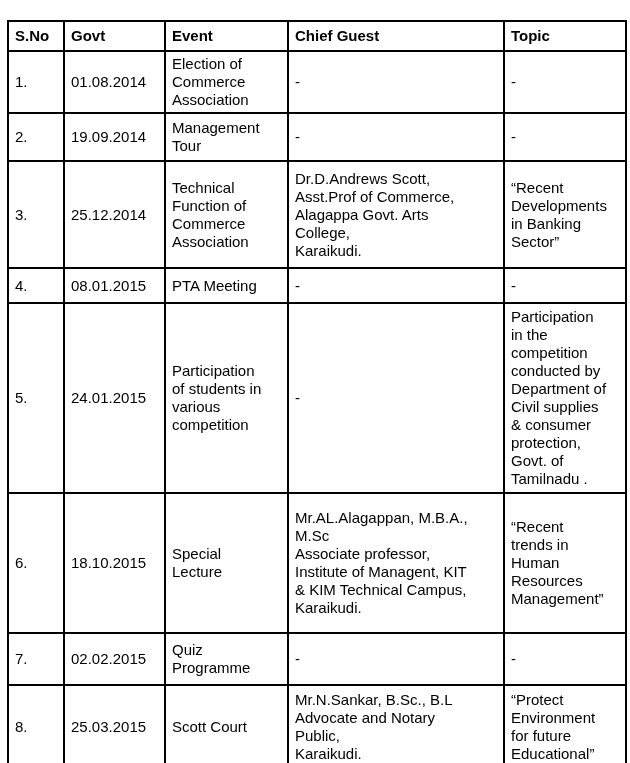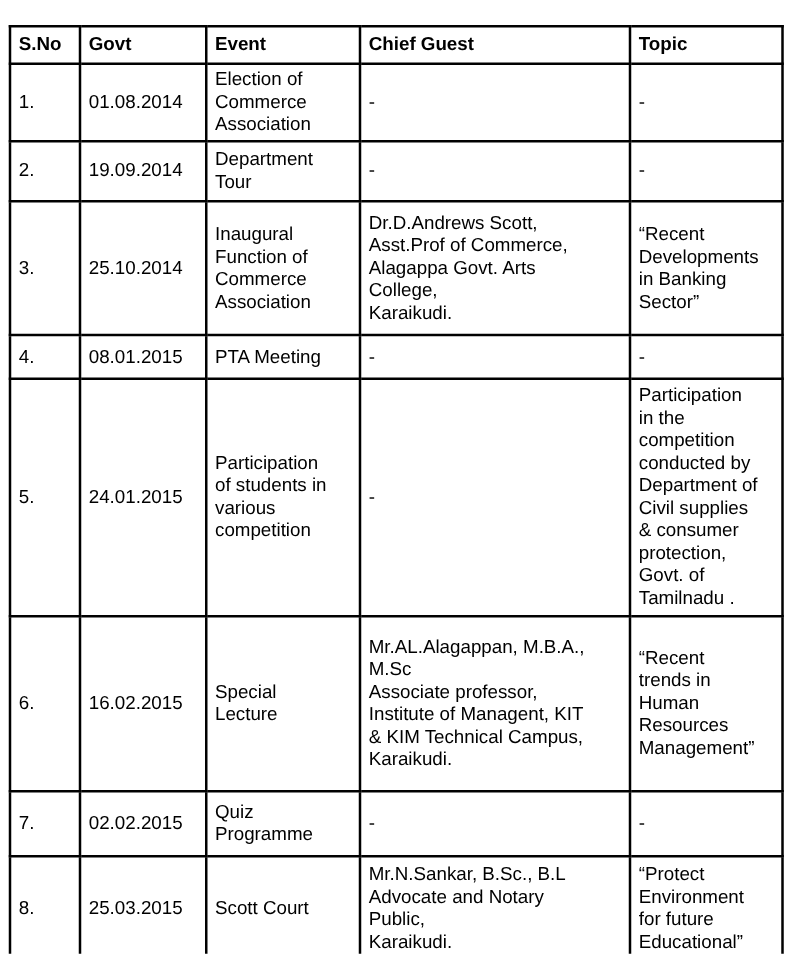--- a/index.html
+++ b/index.html
@@ -81,29 +81,29 @@
         <td class="cell-date">01.08.2014</td>
         <td class="cell-event">Election of
 Commerce
 Association</td>
         <td class="cell-chief">-</td>
         <td class="cell-topic">-</td>
       </tr>
       <tr class="rh-2">
         <td class="cell-sno">2.</td>
         <td class="cell-date">19.09.2014</td>
-        <td class="cell-event">Department
+        <td class="cell-event">Management
 Tour</td>
         <td class="cell-chief">-</td>
         <td class="cell-topic">-</td>
       </tr>
       <tr class="rh-3">
         <td class="cell-sno">3.</td>
-        <td class="cell-date">25.10.2014</td>
-        <td class="cell-event">Inaugural
+        <td class="cell-date">25.12.2014</td>
+        <td class="cell-event">Technical
 Function of
 Commerce
 Association</td>
         <td class="cell-chief">Dr.D.Andrews Scott,
 Asst.Prof of Commerce,
 Alagappa Govt. Arts
 College,
 Karaikudi.</td>
         <td class="cell-topic">“Recent
 Developments
@@ -131,21 +131,21 @@
 conducted by
 Department of
 Civil supplies
 &amp; consumer
 protection,
 Govt. of
 Tamilnadu .</td>
       </tr>
       <tr class="rh-6">
         <td class="cell-sno">6.</td>
-        <td class="cell-date">16.02.2015</td>
+        <td class="cell-date">18.10.2015</td>
         <td class="cell-event">Special
 Lecture</td>
         <td class="cell-chief">Mr.AL.Alagappan, M.B.A.,
 M.Sc
 Associate professor,
 Institute of Managent, KIT
 &amp; KIM Technical Campus,
 Karaikudi.</td>
         <td class="cell-topic">“Recent
 trends in

